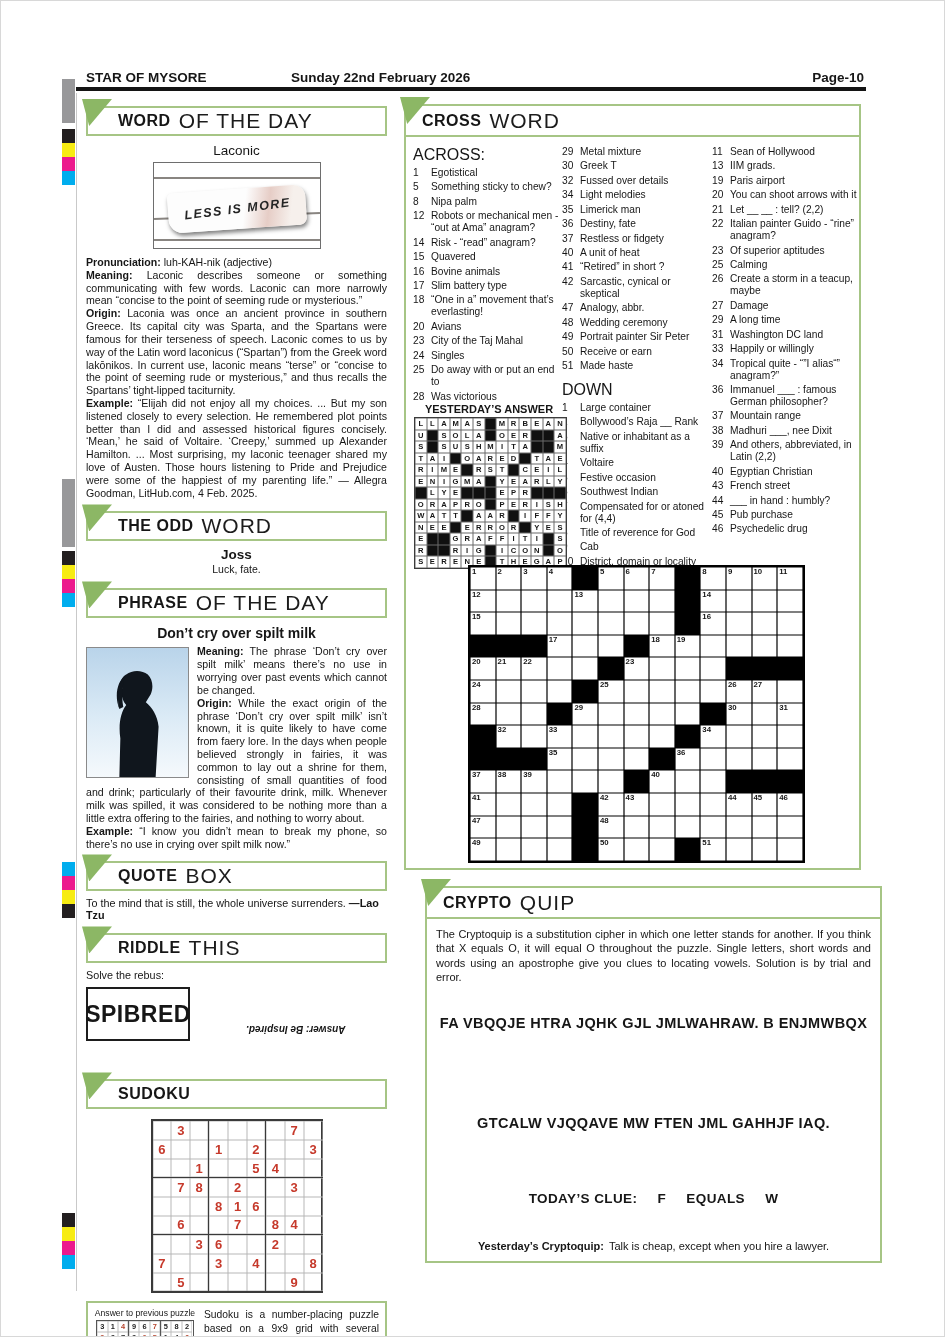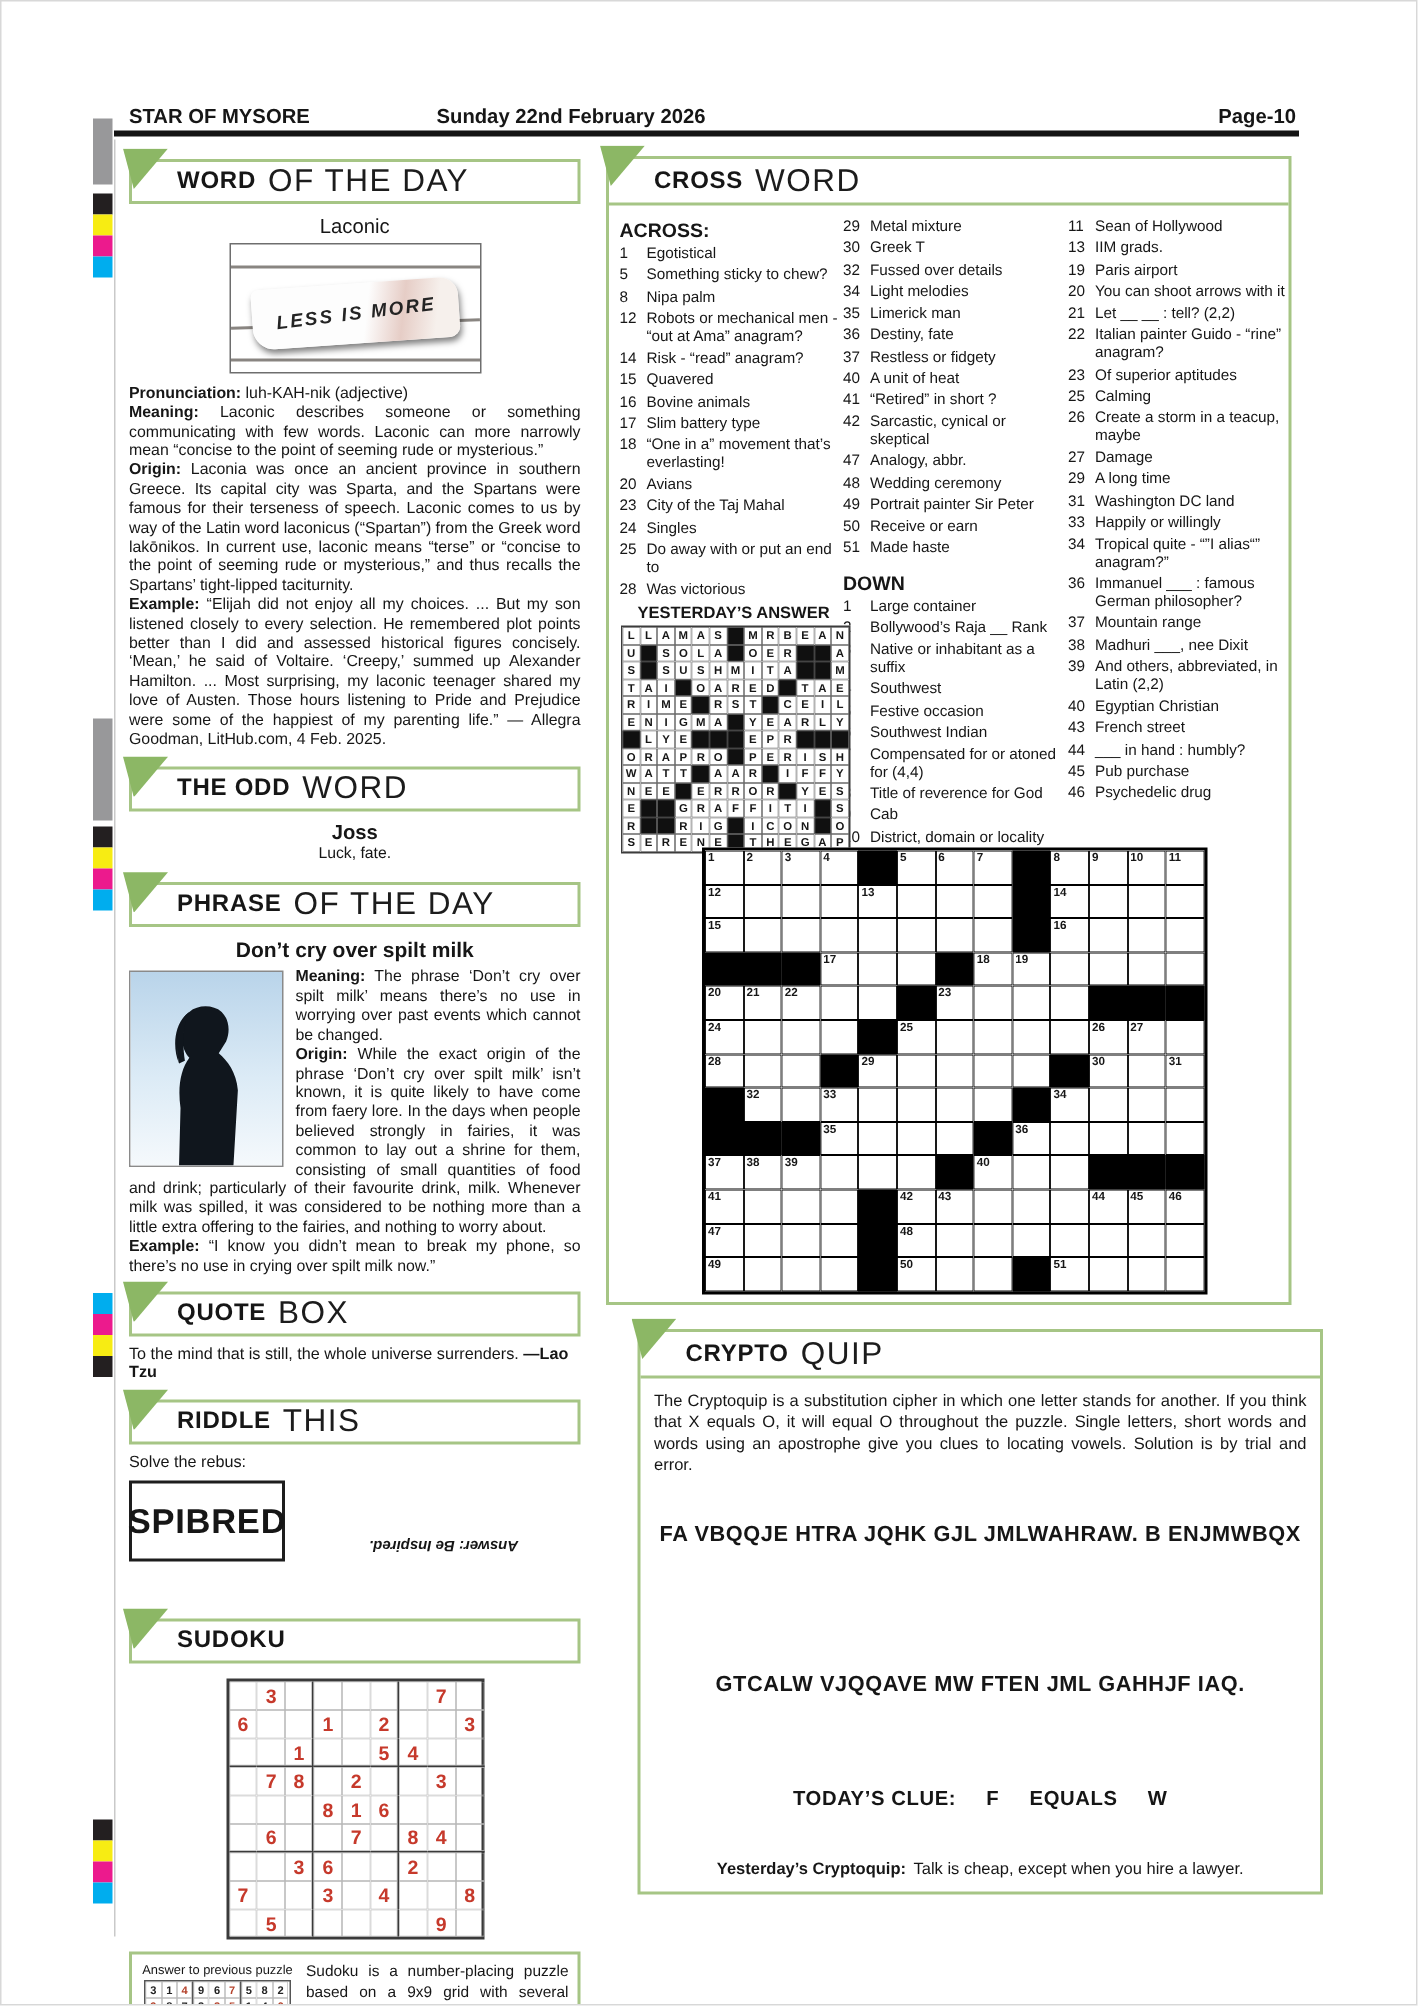--- a/index.html
+++ b/index.html
@@ -71,27 +71,27 @@
   .mini { display:grid; grid-template-columns:repeat(9,10.6px); grid-auto-rows:10.6px; width:98px;
     border:1.5px solid #555; margin:0 auto; }
   .mini div { box-shadow:inset 0 0 0 .5px #bdbdbd; display:flex; align-items:center; justify-content:center;
     font-size:7.4px; font-weight:bold; color:#242424; }
   .mini .rd { color:#b5432c; }
   .mini .br2 { border-right:1.2px solid #555; }
   .sud-desc { font-size:10.3px; line-height:1.27; text-align:justify; }
 
   
   .xw { position:absolute; left:403px; top:103px; width:457px; height:766px; border:2px solid #a6c585; background:#fff; }
-  .xw-head, .cq-head { position:relative; height:31px; border-bottom:2px solid #a6c585; display:flex; align-items:center; gap:8px; padding-left:30px; }
+  .xw-head, .cq-head { position:relative; height:31px; border-bottom:2px solid #a6c585; display:flex; align-items:center; gap:8px; padding-left:16px; }
   .clues { position:absolute; top:40px; left:0; width:100%; font-size:10.2px; }
   .ccol { position:absolute; top:0; }
   .ccol.c1 { left:7px;  width:148px; }
   .ccol.c2 { left:156px; width:151px; }
   .ccol.c3 { left:306px; width:147px; }
-  .clabel { font-weight:700; font-size:13px; margin-bottom:3px; }
+  .clabel { font-weight:400; font-size:16px; margin-bottom:3px; }
   .clabel.mt { margin-top:9px; }
   .clue { display:flex; margin-bottom:2.4px; line-height:1.18; }
   .cn { width:18px; flex-shrink:0; }
   .ct { flex:1; }
 
   .ya-label { position:absolute; left:6px; top:297px; width:154px; text-align:center; font-weight:800; font-size:11px; }
   .ya-grid { position:absolute; left:8px; top:311px; display:grid; grid-template-columns:repeat(13,11.6px); grid-auto-rows:11.5px; border:1.5px solid #3c3c3c; background:#fff; }
   .ya-grid div { box-shadow:inset 0 0 0 .5px #6a6a6a; display:flex; align-items:center; justify-content:center; font-size:7.6px; font-weight:bold; }
   .ya-grid .blk { background:#101010; }
 
@@ -482,21 +482,21 @@
             <div class="clue">
               <span class="cn">2</span>
               <span class="ct">Bollywood’s Raja __ Rank</span>
             </div>
             <div class="clue">
               <span class="cn">3</span>
               <span class="ct">Native or inhabitant as a suffix</span>
             </div>
             <div class="clue">
               <span class="cn">4</span>
-              <span class="ct">Southwest</span>
+              <span class="ct">Voltaire</span>
             </div>
             <div class="clue">
               <span class="cn">5</span>
               <span class="ct">Festive occasion</span>
             </div>
             <div class="clue">
               <span class="cn">6</span>
               <span class="ct">Southwest Indian</span>
             </div>
             <div class="clue">

